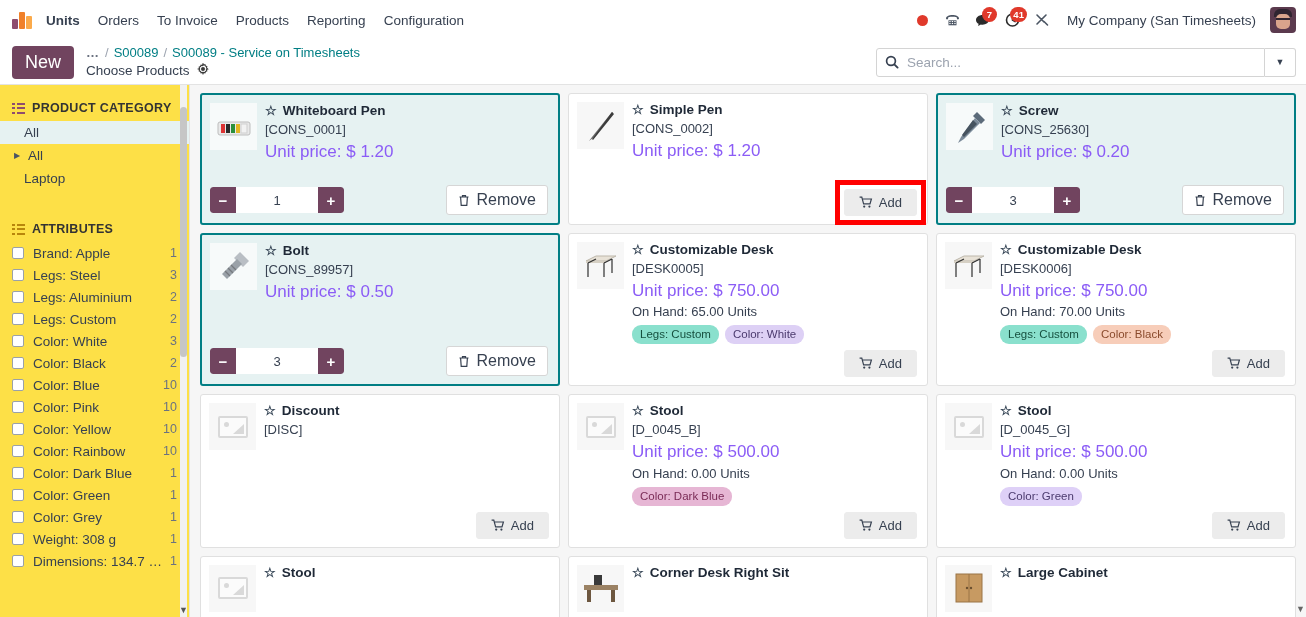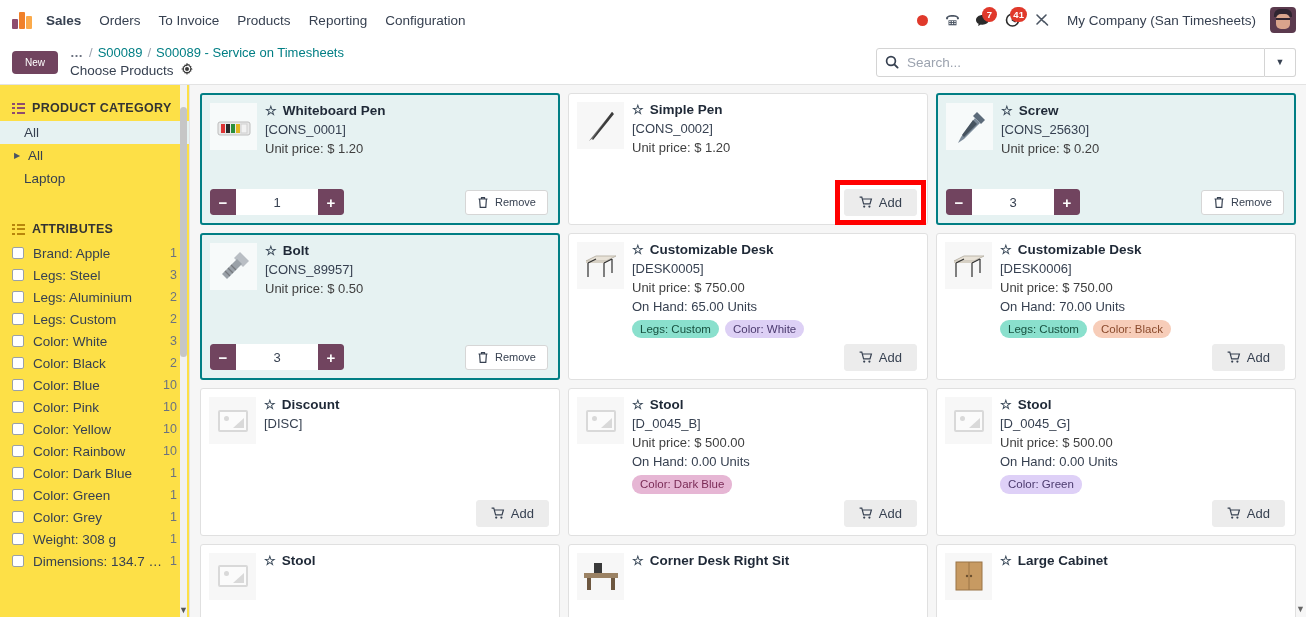--- a/index.html
+++ b/index.html
@@ -97,21 +97,21 @@
     padding: 0 10px 0 12px;
     position: relative;
     z-index: 20;
   }
   .btn-new {
     background: #71445f;
     color: #fff;
     border: none;
     border-radius: 4px;
     padding: 6px 13px;
-    font-size: 10px;
+    font-size: 18px;
     cursor: pointer;
     margin-right: 12px;
     flex: 0 0 auto;
   }
   .bc-wrap { display: flex; flex-direction: column; justify-content: center; line-height: 1.35; }
   .bc-top { display: flex; align-items: center; gap: 5px; font-size: 13px; }
   .bc-dots { color: #6b7280; letter-spacing: 1px; cursor: pointer; font-weight: bold; }
   .bc-sep { color: #9ca3af; }
   .bc-link { color: #017e84; cursor: pointer; }
   .bc-bottom { display: flex; align-items: center; gap: 7px; font-size: 13.5px; color: #374151; }
@@ -300,21 +300,21 @@
   }
   .card.selected .thumb { background: #f7fafa; }
   .card-info { flex: 1; min-width: 0; }
   .p-title {
     display: flex; align-items: center; gap: 6px;
     font-size: 13.5px; font-weight: bold; color: #1f2937;
     margin-bottom: 3px;
   }
   .star { color: #3b4a5a; font-size: 13px; cursor: pointer; line-height: 1; }
   .p-code { font-size: 13px; color: #374151; line-height: 1.45; }
-  .p-price { font-size: 13px; color: #404040; line-height: 1.45; }
+  .p-price { font-size: 17px; color: #8b5cf6; line-height: 1.45; }
   .p-hand { font-size: 13px; color: #374151; line-height: 1.45; }
   .tags { display: flex; gap: 6px; margin-top: 3px; flex-wrap: wrap; }
   .tag {
     font-size: 11.5px;
     padding: 2px 8px;
     border-radius: 9px;
     white-space: nowrap;
     line-height: 1.3;
   }
 
@@ -347,21 +347,21 @@
     color: #374151;
     font-family: "Liberation Sans", sans-serif;
     outline: none;
   }
   .btn-remove {
     margin-left: auto;
     background: #fff;
     border: 1px solid #d6d6d6;
     border-radius: 3px;
     padding: 5px 11px;
-    font-size: 11px;
+    font-size: 16px;
     color: #374151;
     cursor: pointer;
     display: flex; align-items: center; gap: 6px;
     white-space: nowrap;
   }
   .btn-add {
     margin-left: auto;
     background: #ececec;
     border: 1px solid #ececec;
     border-radius: 3px;
@@ -389,21 +389,21 @@
 </style>
 </head>
 <body>
 
 <div class="navbar">
   <span class="brand-logo">
     <i class="bar1"></i>
       <i class="bar2"></i>
       <i class="bar3"></i>
   </span>
-  <span class="nav-item brand-name">Sales</span>
+  <span class="nav-item brand-name">Units</span>
   <span class="nav-item">Orders</span>
   <span class="nav-item">To Invoice</span>
   <span class="nav-item">Products</span>
   <span class="nav-item">Reporting</span>
   <span class="nav-item">Configuration</span>
 
   <div class="nav-right">
     <span class="nav-icon">
         <span class="rec-dot"></span>
       </span>

